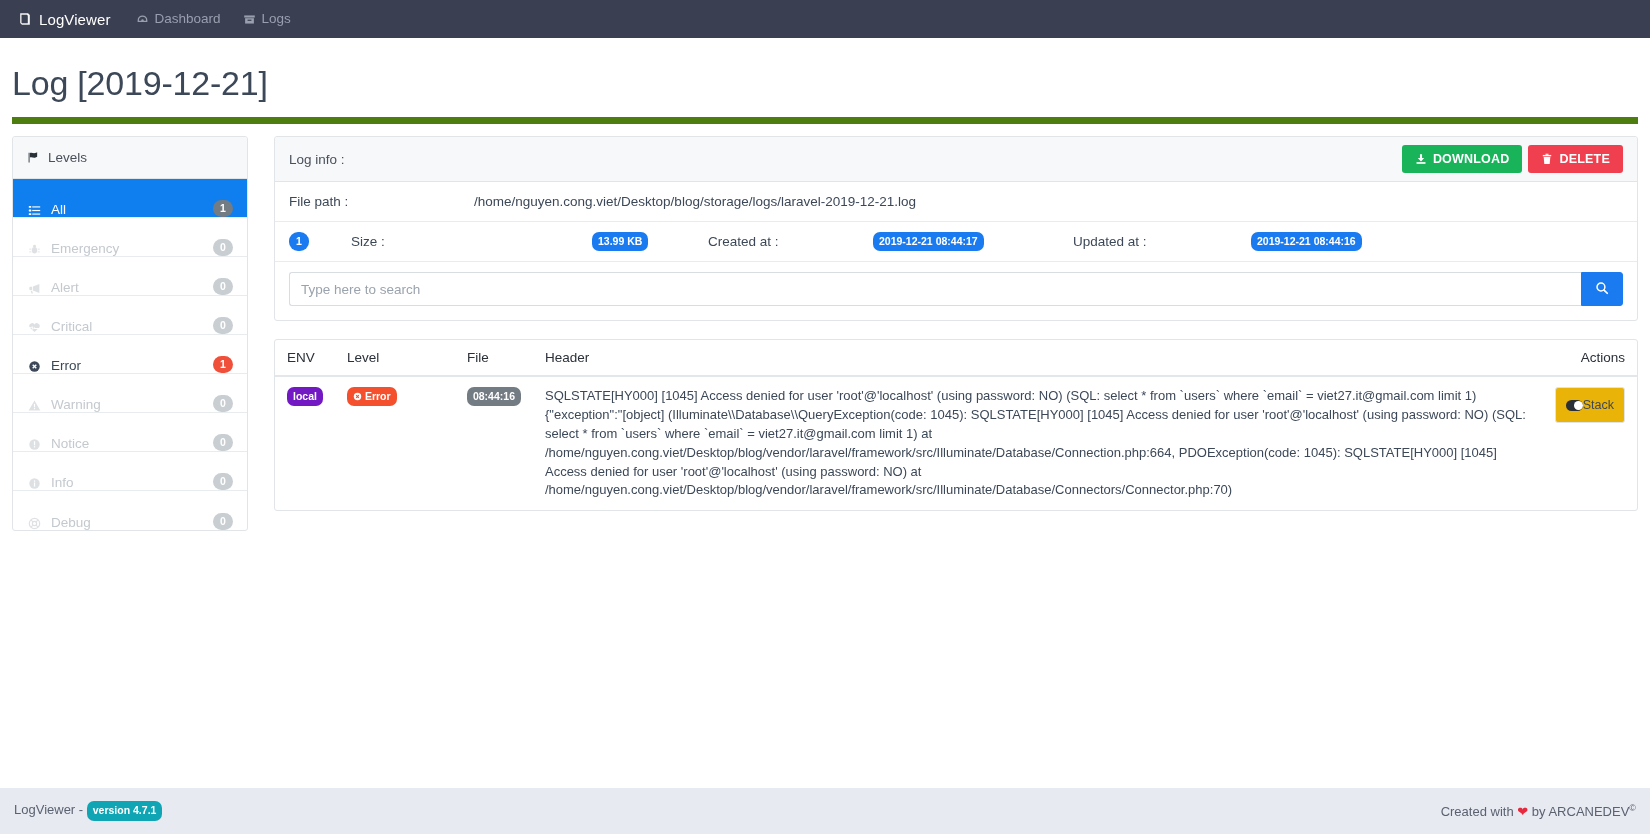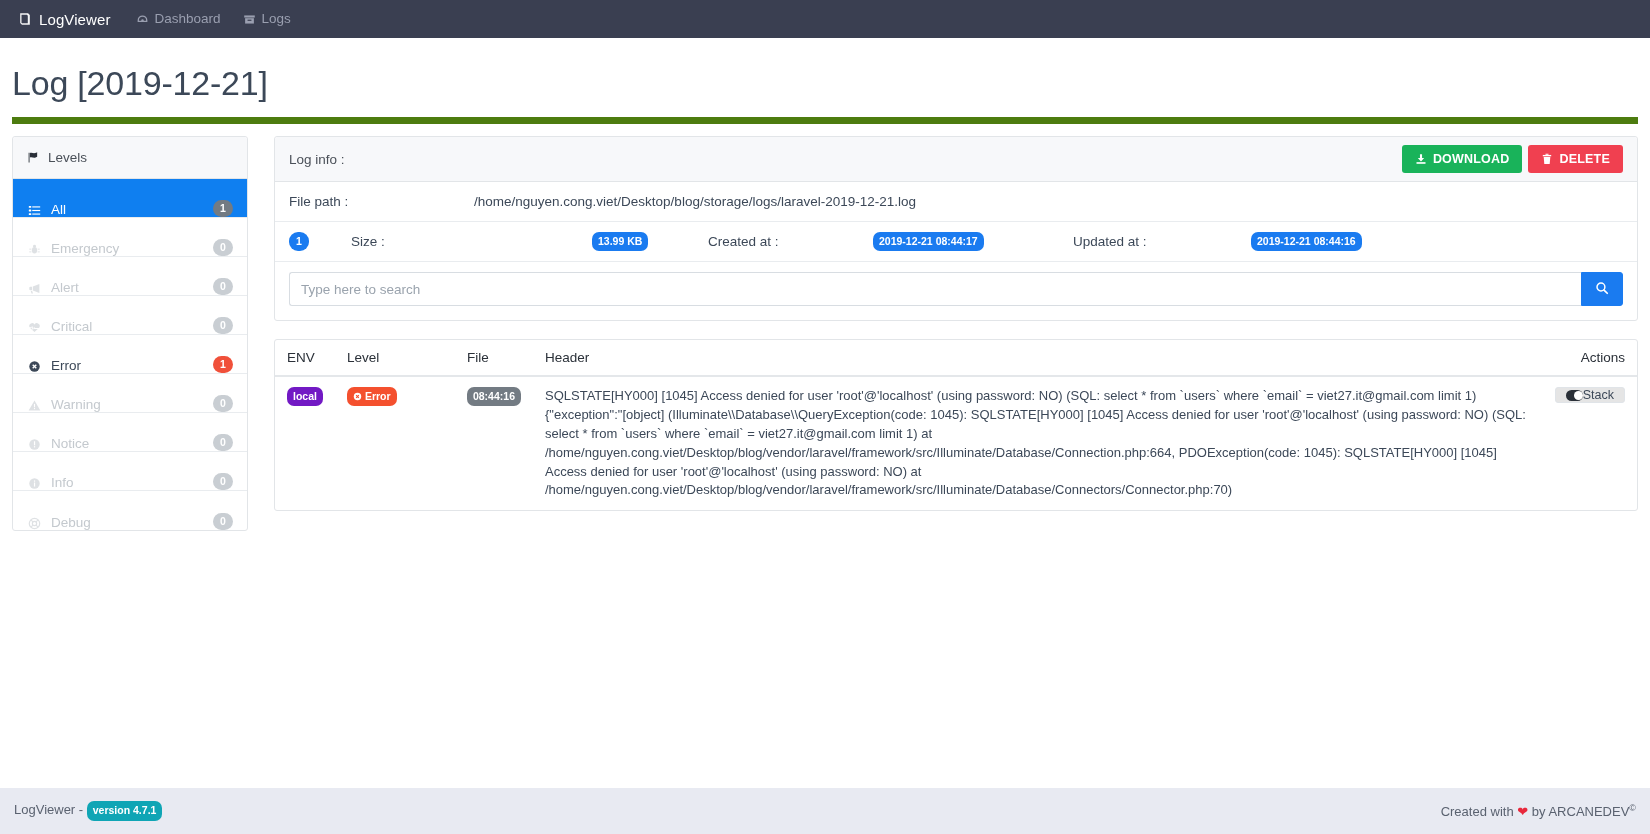--- a/index.html
+++ b/index.html
@@ -212,24 +212,24 @@
     color: #3c4858;
     vertical-align: top;
     line-height: 1.45;
   }
   td.c-env { width: 46px; }
   td.c-lvl { width: 120px; }
   td.c-time { width: 68px; }
   td.c-act { width: 95px; text-align: right; }
   .stack-btn {
     display: inline-flex; align-items: center; 
-    background: #e5e5e5;
+    background: #eab308;
     border: 1px solid #e0e4e8;
     border-radius: 3px;
-    padding: 0 10px;
+    padding: 10px 10px;
     font-size: 12.5px;
     color: #3c4858;
     cursor: pointer;
     font-family: inherit;
   }
   .toggle-ic {
     width: 17px; height: 11px; border-radius: 6px;
     background: #2a3038; position: relative; display:inline-block;
   }
   .toggle-ic::after {

